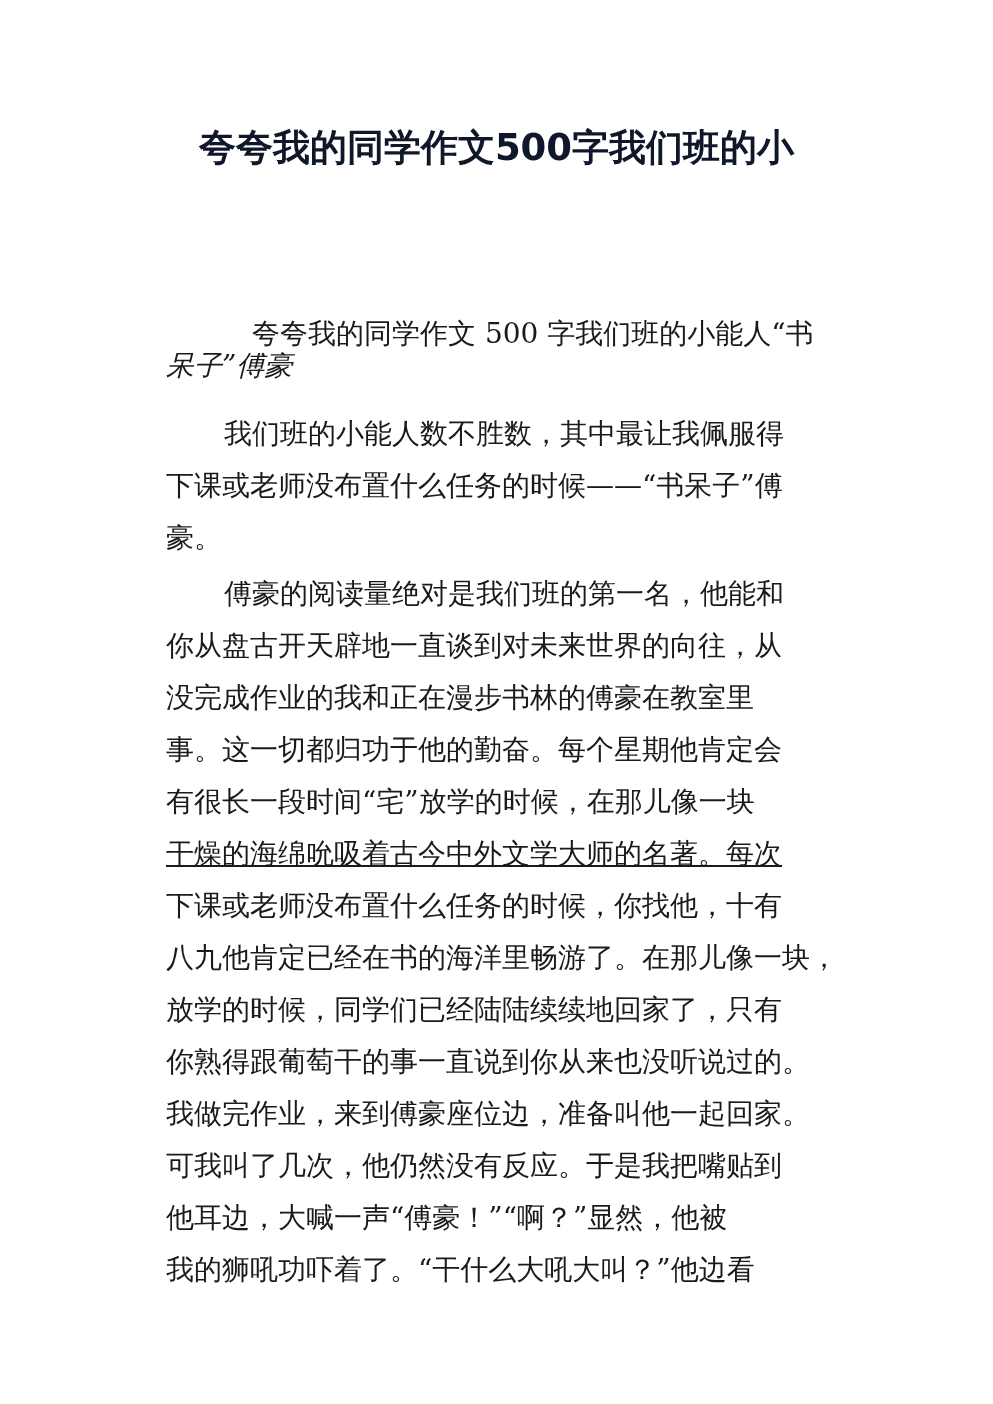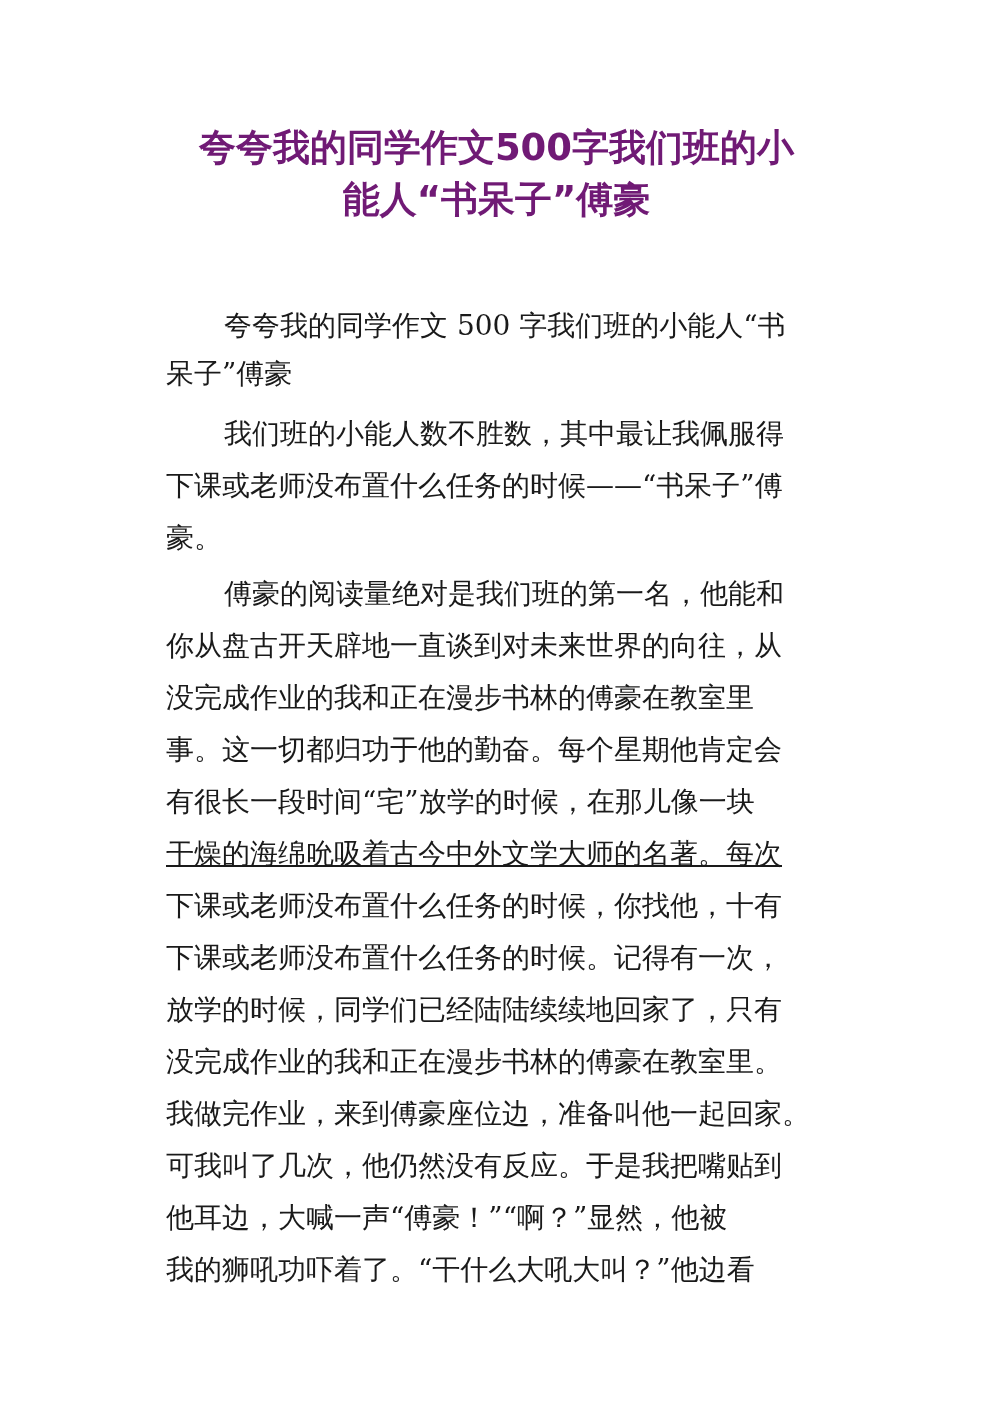--- a/index.html
+++ b/index.html
@@ -24,21 +24,21 @@
     .title {
       position: absolute;
       left: 150px;
       width: 693px;
       top: 122px;
       text-align: center;
       font-family: "DejaVu Sans", "Liberation Sans", sans-serif;
       font-weight: bold;
       font-size: 37px;
       line-height: 52px;
-      color: #701a75;
+      color: #0f172a;
       letter-spacing: 0px;
     }
     .title .tline {
       display: block;
       white-space: nowrap;
     }
     .body {
       position: absolute;
       left: 166px;
       top: 296px;
@@ -55,37 +55,36 @@
       line-height: 52px;
     }
     .indent { left: 58px; }
   </style>
 </head>
 <body>
 
 <div class="page">
   <div class="title">
     <span class="tline">夸夸我的同学作文500字我们班的小</span>
-    <span class="tline">能人“书呆子”傅豪</span>
   </div>
 
   <div class="body" id="body">
-      <div class="line indent" style="top: 4px;">夸夸我的同学作文 500 字我们班的小能人“书</div>
-      <div class="line" style="top: 52px;">呆子”傅豪</div>
+      <div class="line indent" style="top: 12px; margin-left: 28px;">夸夸我的同学作文 500 字我们班的小能人“书</div>
+      <div class="line" style="top: 44px; font-style: italic;">呆子”傅豪</div>
       <div class="line indent" style="top: 112px;">我们班的小能人数不胜数，其中最让我佩服得</div>
       <div class="line" style="top: 164px;">下课或老师没布置什么任务的时候——“书呆子”傅</div>
       <div class="line" style="top: 216px;">豪。</div>
       <div class="line indent" style="top: 272px;">傅豪的阅读量绝对是我们班的第一名，他能和</div>
       <div class="line" style="top: 324px;">你从盘古开天辟地一直谈到对未来世界的向往，从</div>
       <div class="line" style="top: 376px;">没完成作业的我和正在漫步书林的傅豪在教室里</div>
       <div class="line" style="top: 428px;">事。这一切都归功于他的勤奋。每个星期他肯定会</div>
       <div class="line" style="top: 480px;">有很长一段时间“宅”放学的时候，在那儿像一块</div>
       <div class="line" style="top: 532px; text-decoration: underline;">干燥的海绵吮吸着古今中外文学大师的名著。每次</div>
       <div class="line" style="top: 584px;">下课或老师没布置什么任务的时候，你找他，十有</div>
-      <div class="line" style="top: 636px;">下课或老师没布置什么任务的时候。记得有一次，</div>
+      <div class="line" style="top: 636px;">八九他肯定已经在书的海洋里畅游了。在那儿像一块，</div>
       <div class="line" style="top: 688px;">放学的时候，同学们已经陆陆续续地回家了，只有</div>
-      <div class="line" style="top: 740px;">没完成作业的我和正在漫步书林的傅豪在教室里。</div>
+      <div class="line" style="top: 740px;">你熟得跟葡萄干的事一直说到你从来也没听说过的。</div>
       <div class="line" style="top: 792px;">我做完作业，来到傅豪座位边，准备叫他一起回家。</div>
       <div class="line" style="top: 844px; text-align: right;">可我叫了几次，他仍然没有反应。于是我把嘴贴到</div>
       <div class="line" style="top: 896px; text-align: right;">他耳边，大喊一声“傅豪！”“啊？”显然，他被</div>
       <div class="line" style="top: 948px; text-align: right;">我的狮吼功吓着了。“干什么大吼大叫？”他边看</div>
     </div>
 </div>
 
 </body></html>

